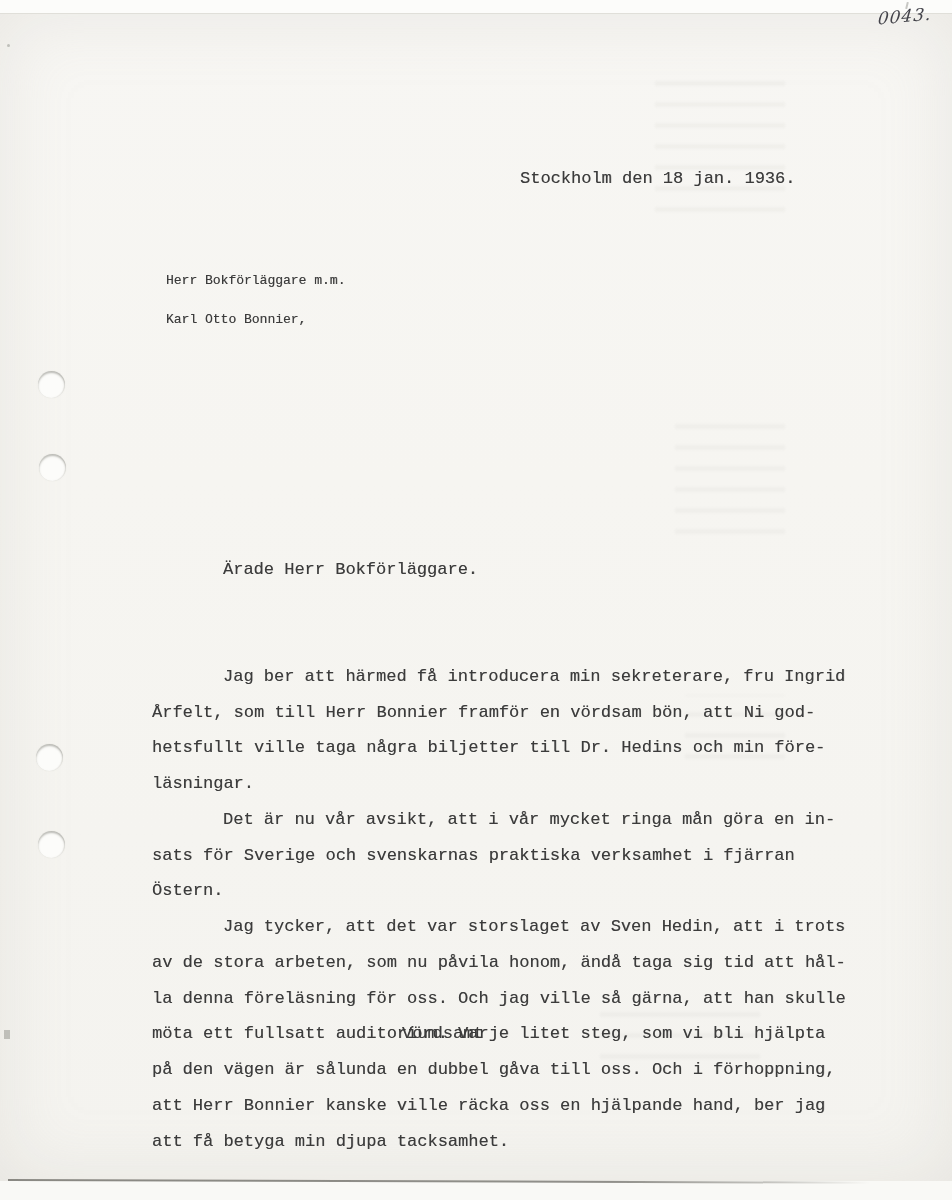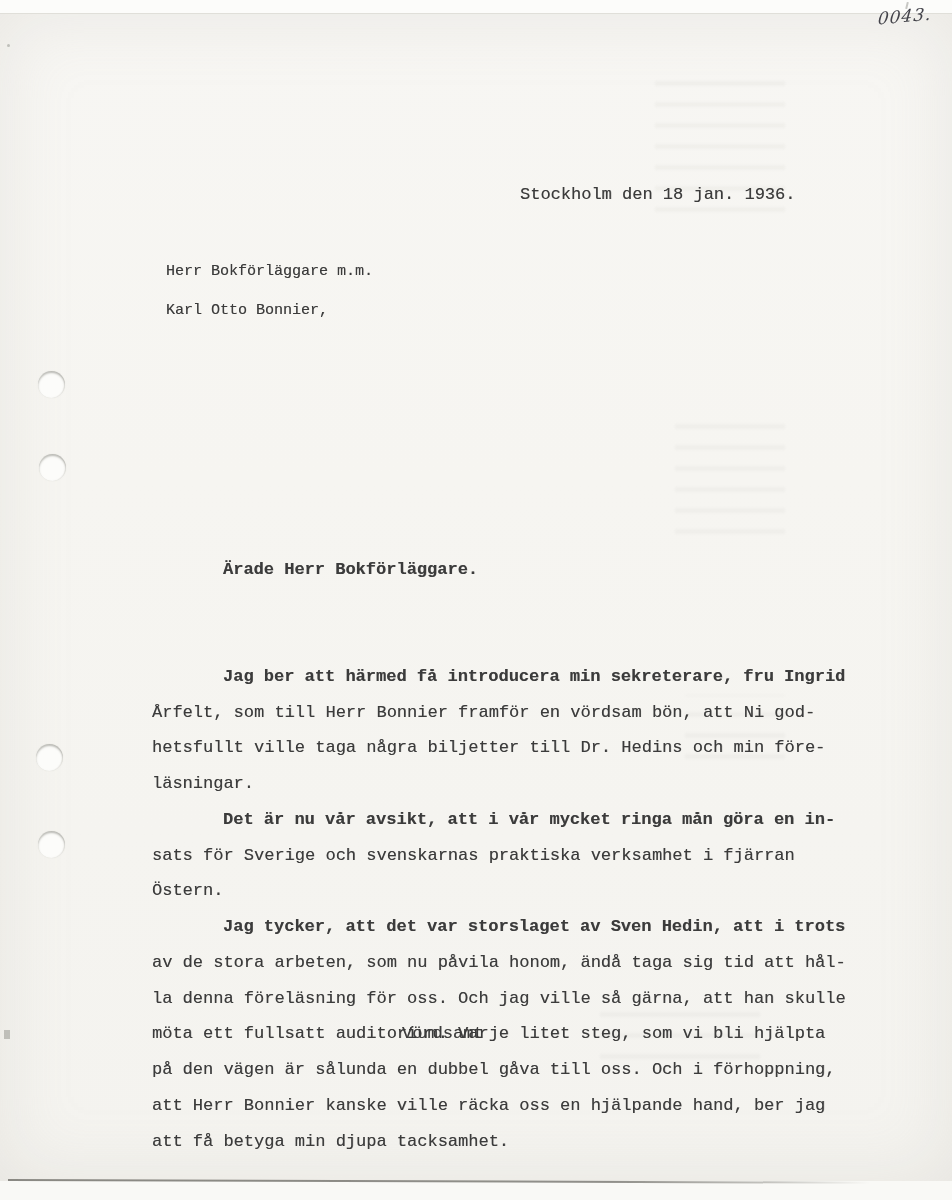--- a/index.html
+++ b/index.html
@@ -29,31 +29,31 @@
   .ink{color:#3b3b3b;text-shadow:0.3px 0.3px 0.5px rgba(59,59,59,0.5);}
   .scan-number{
     position:absolute;left:878px;top:6px;
     font-family:"DejaVu Serif","Liberation Serif",serif;
     font-style:italic;font-size:17px;color:#43434a;
     transform:rotate(-5deg) skewX(-10deg);
     letter-spacing:1px;
   }
   .date-line{
     position:absolute;left:520px;top:167px;
-    font-size:17px;line-height:24px;white-space:pre;margin-top:16px;
+    font-size:17px;line-height:24px;white-space:pre;
   }
   .recipient{
-    position:absolute;left:166px;top:253px;
-    font-size:15px;line-height:38.5px;white-space:pre;
+    position:absolute;left:166px;top:262px;
+    font-size:13px;line-height:38.5px;white-space:pre;
   }
   .letter-body{
     position:absolute;left:152px;top:480px;
     font-size:17px;line-height:35.75px;white-space:pre;
   }
-  .letter-body .line.indent{padding-left:71px;font-weight:bold;}
+  .letter-body .line.indent{padding-left:71px;}
   .closing{
     position:absolute;left:402px;top:1022px;
     font-size:17px;line-height:24px;white-space:pre;text-align:right;
   }
   .hole{
     position:absolute;width:27px;height:27px;border-radius:50%;
     background:#fcfcfa;
     box-shadow:inset 0 2px 2px rgba(128,127,120,0.5),inset -1px 0 1px rgba(200,199,192,0.35),0 0 1px rgba(210,209,202,0.5);
   }
   .hole.h1{left:38px;top:371px;}

